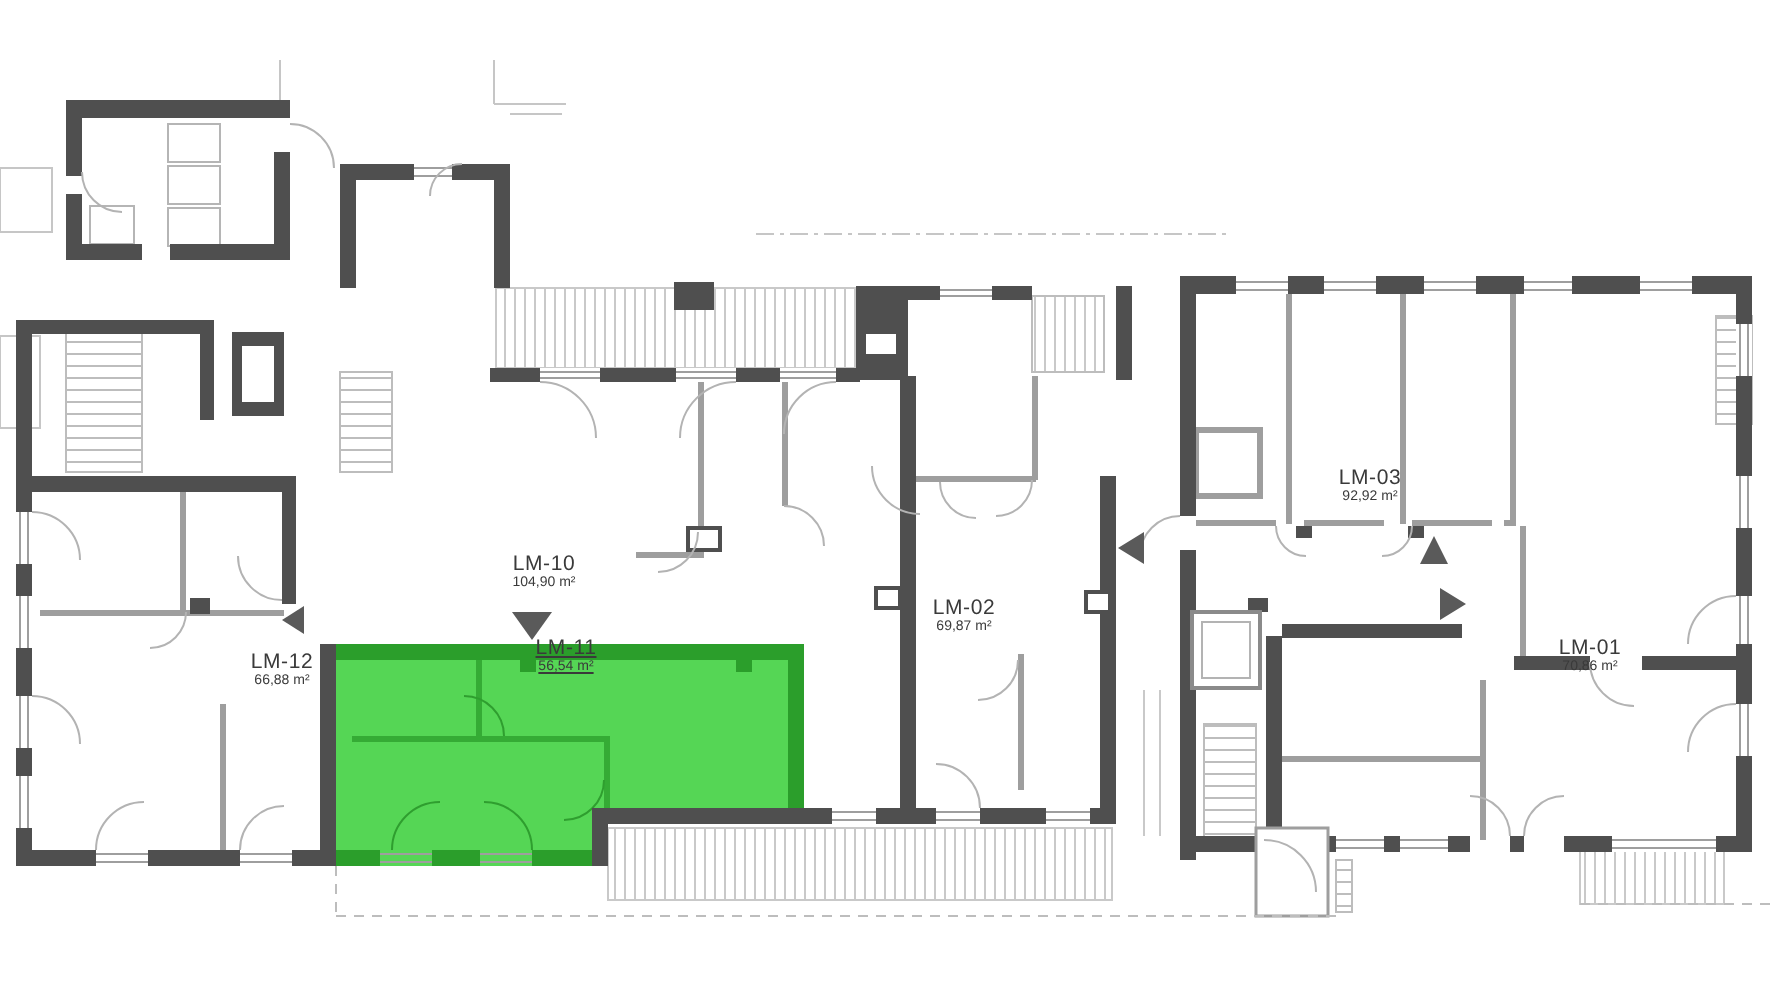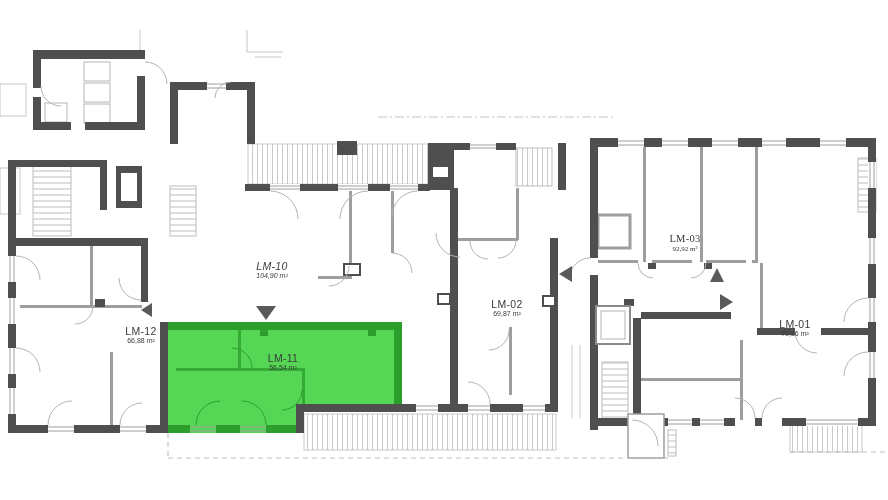--- a/index.html
+++ b/index.html
@@ -336,33 +336,33 @@
     <line x1="168" y1="458" x2="672" y2="458"></line>
     <line x1="168" y1="433" x2="168" y2="458"></line>
     <line x1="790" y1="452" x2="886" y2="452"></line>
   </g>
 </svg>
 
   <div class="unit-label" style="left:103px;top:325px;margin-left:38px;">
     <span class="uname">LM-12</span>
     <span class="uarea">66,88 m²</span>
   </div>
-  <div class="unit-label" style="left:272px;top:260px;font-style:italic;">
+  <div class="unit-label" style="left:272px;top:276px;">
     <span class="uname">LM-10</span>
     <span class="uarea">104,90 m²</span>
   </div>
-  <div class="unit-label" style="left:283px;top:352px;">
+  <div class="unit-label" style="left:283px;top:318px;text-decoration:underline;">
     <span class="uname">LM-11</span>
     <span class="uarea">56,54 m²</span>
   </div>
-  <div class="unit-label" style="left:507px;top:298px;">
+  <div class="unit-label" style="left:482px;top:298px;">
     <span class="uname">LM-02</span>
     <span class="uarea">69,87 m²</span>
   </div>
-  <div class="unit-label" style="left:685px;top:233px;font-family:Liberation Serif, serif;">
+  <div class="unit-label" style="left:685px;top:233px;">
     <span class="uname">LM-03</span>
     <span class="uarea">92,92 m²</span>
   </div>
   <div class="unit-label" style="left:795px;top:318px;">
     <span class="uname">LM-01</span>
     <span class="uarea">70,86 m²</span>
   </div>
 </div>
 
 </body></html>

